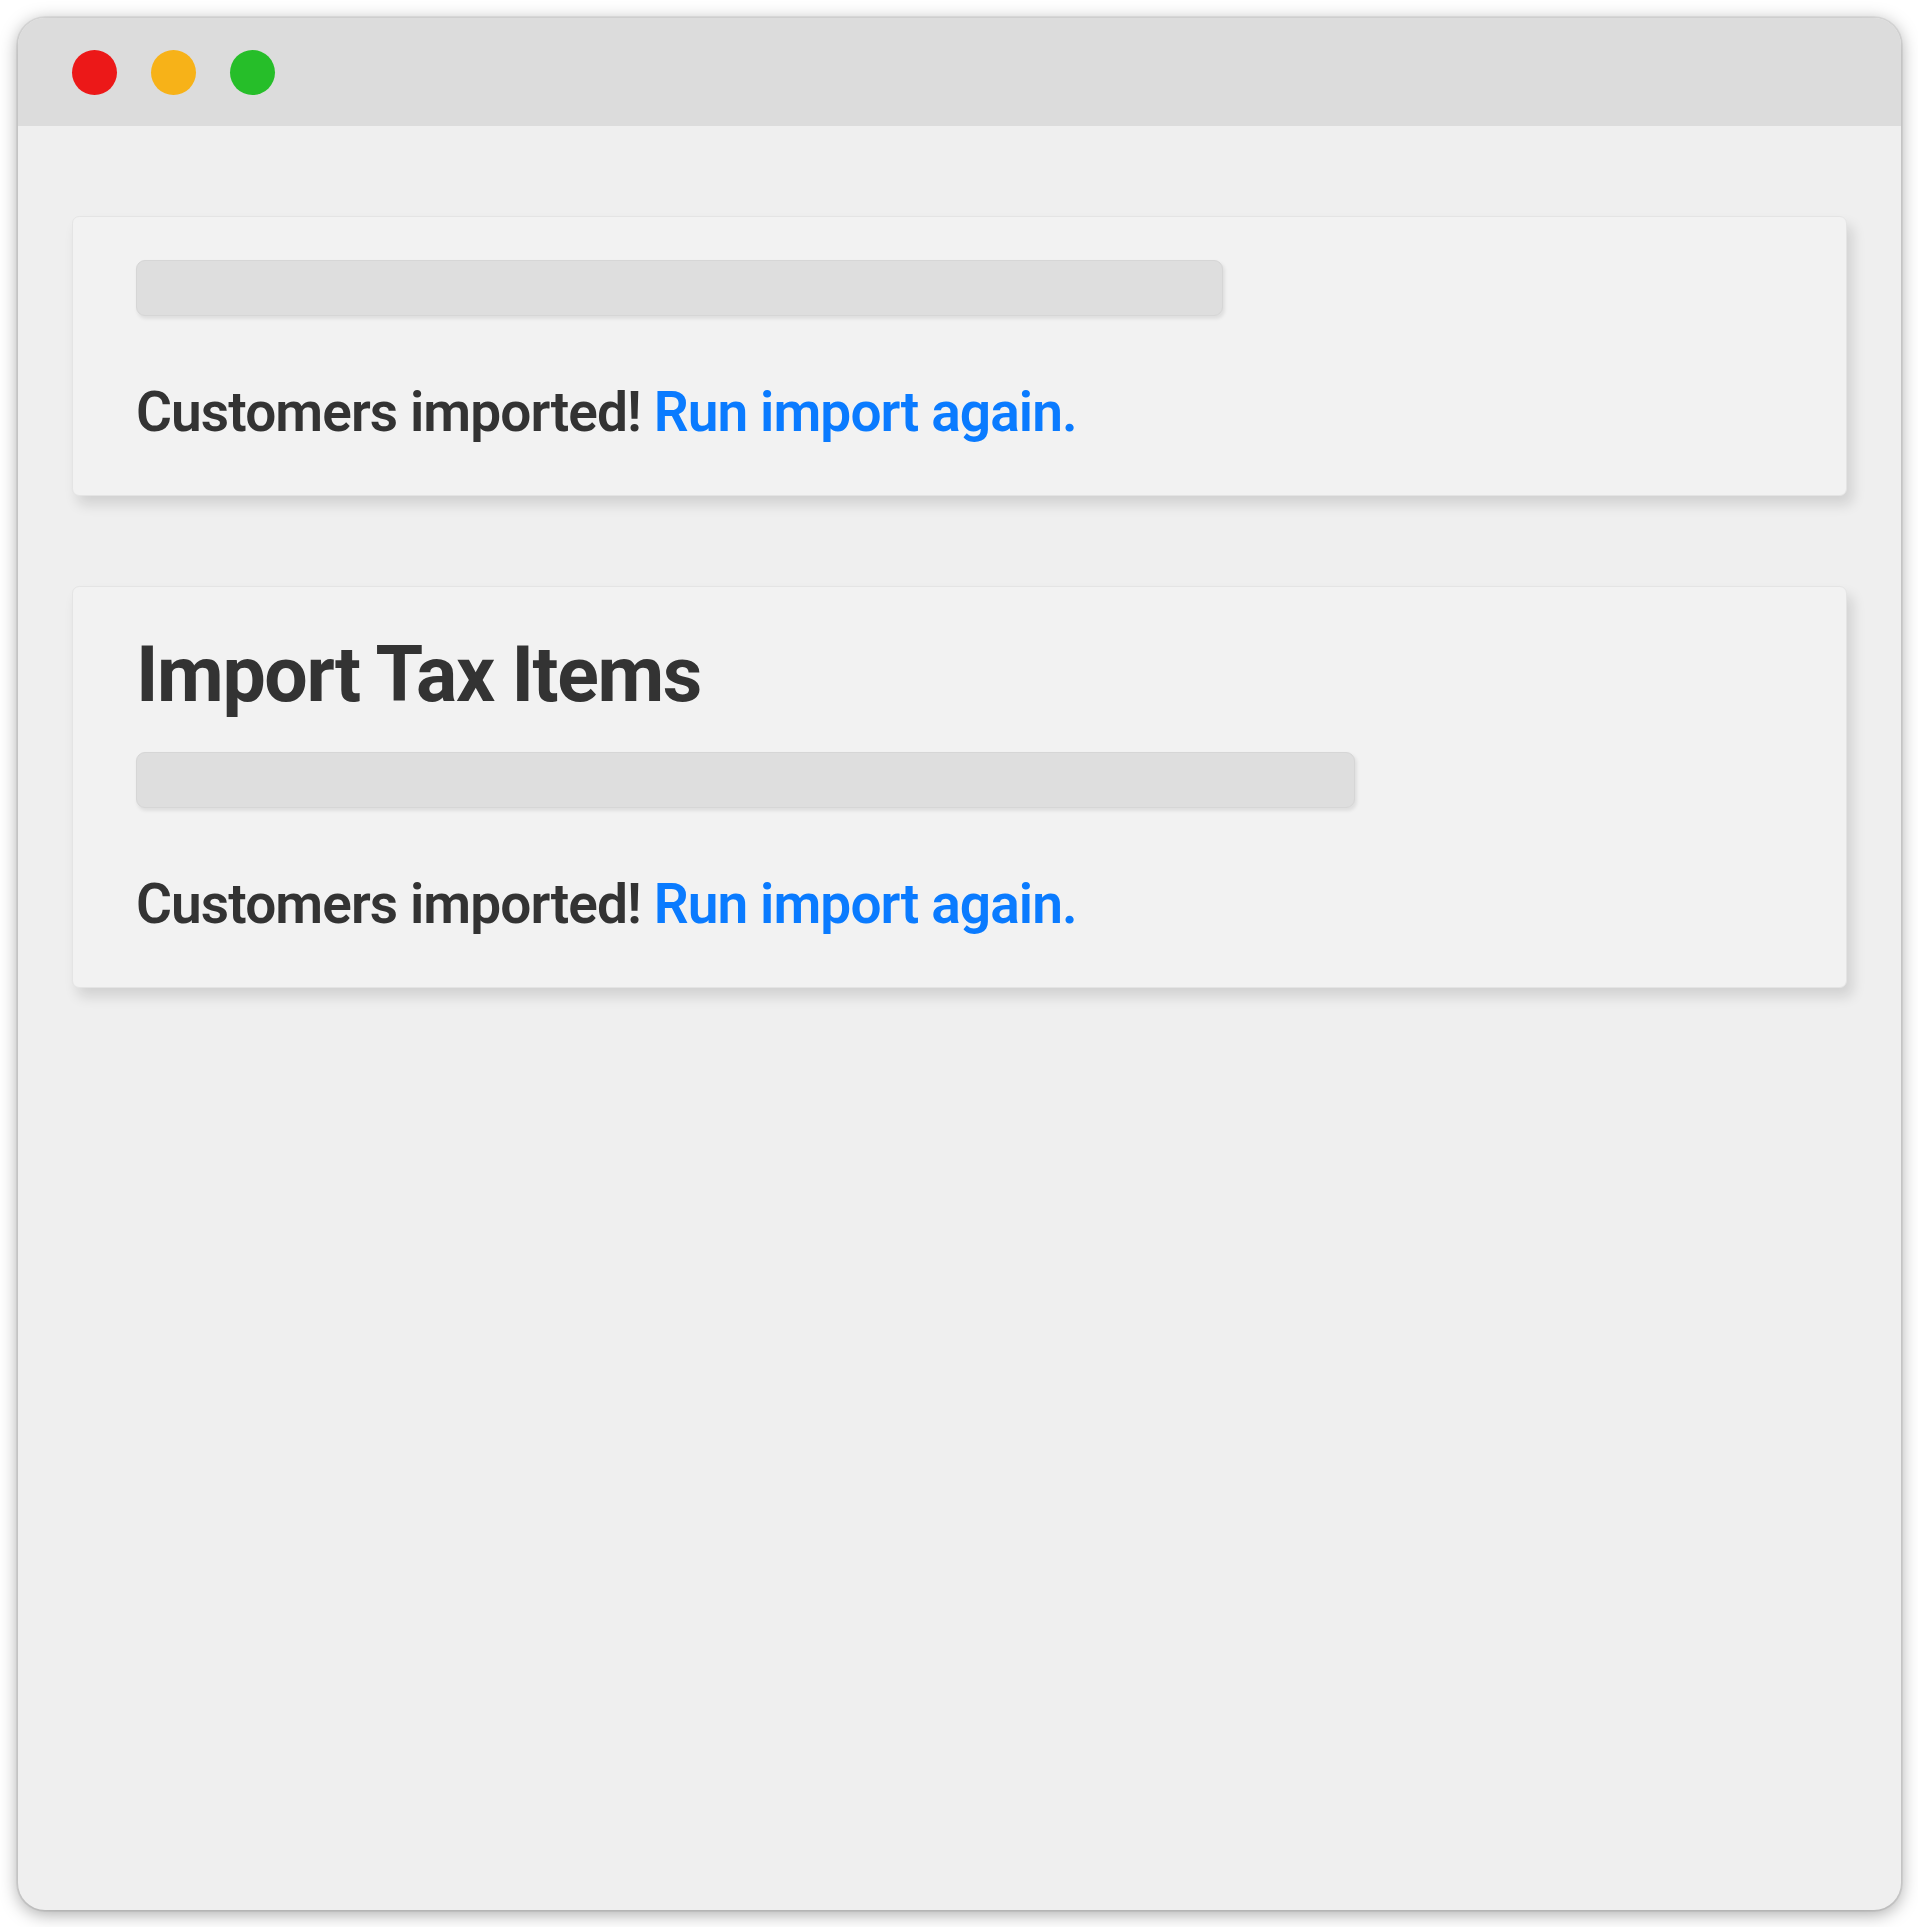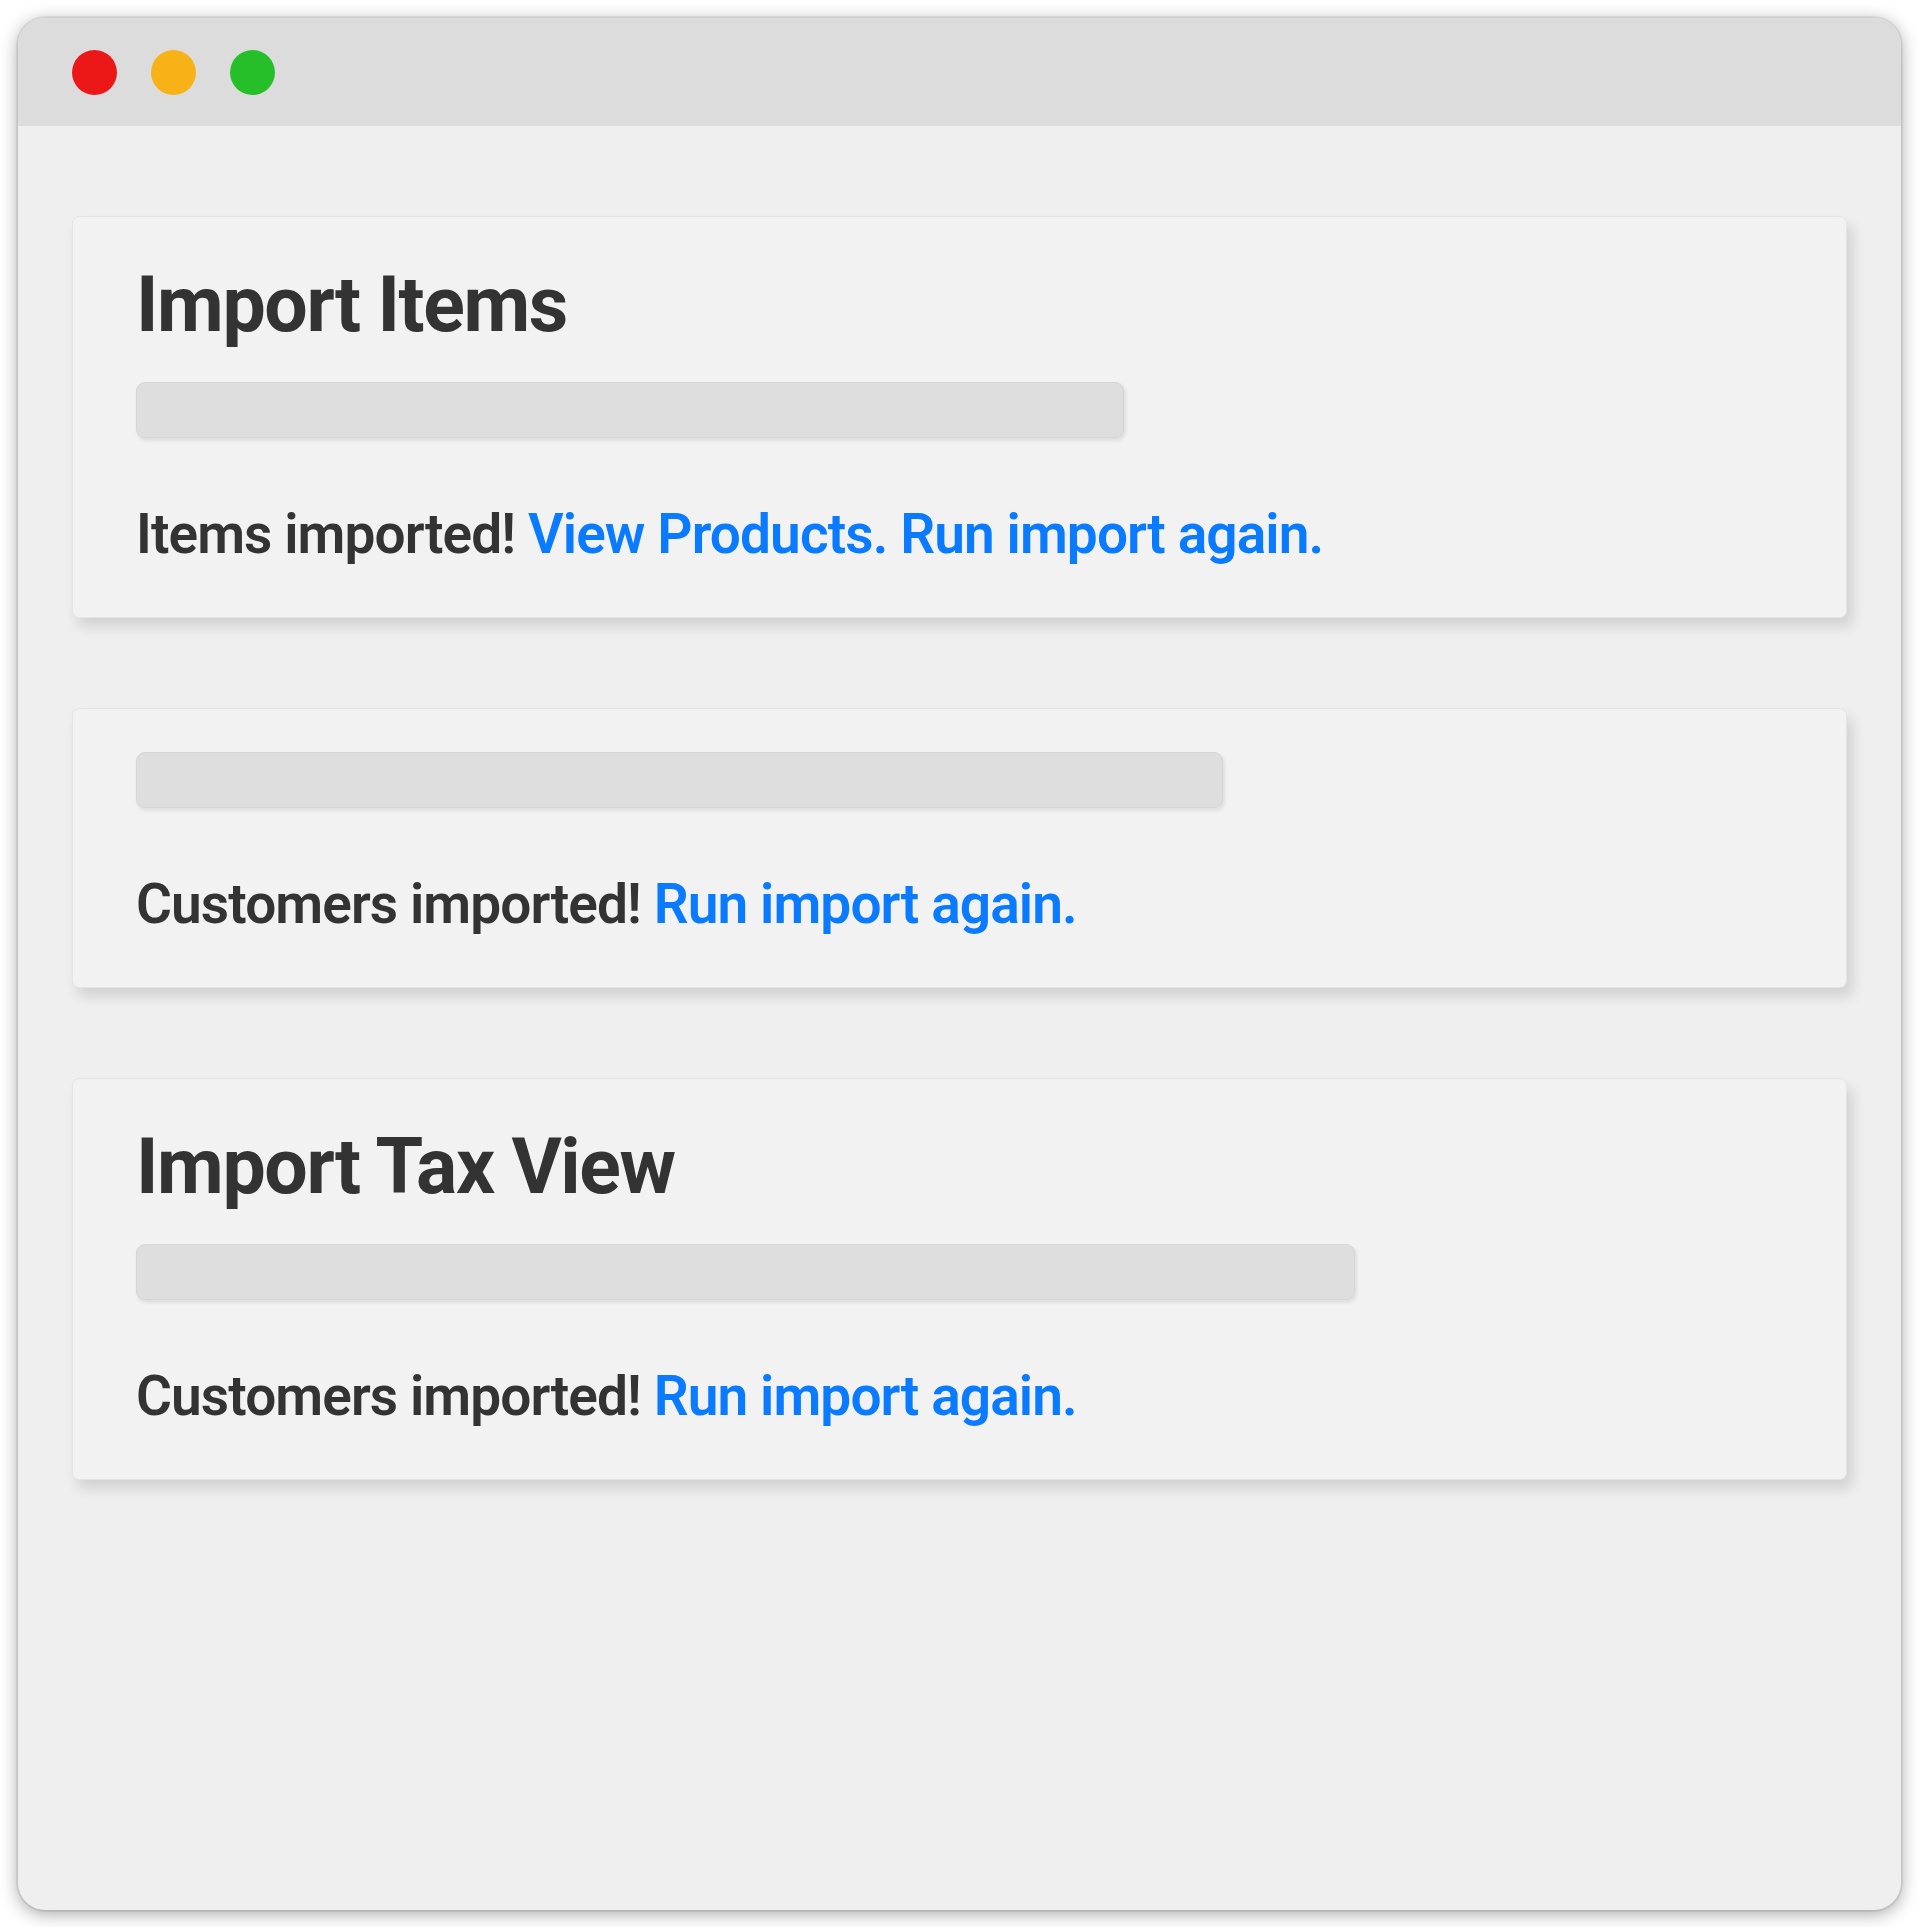--- a/index.html
+++ b/index.html
@@ -83,43 +83,32 @@
 <body>
 
 <div class="window">
   <div class="titlebar">
     <div class="traffic-light tl-red"></div>
     <div class="traffic-light tl-yellow"></div>
     <div class="traffic-light tl-green"></div>
   </div>
   <div class="content">
 
-    <div class="card">
-      <div class="card-title">Import Items</div>
-      <div class="progress progress-0"></div>
-      <div class="status-row">
-        <span>Items imported!</span>
-        <span> </span>
-        <span class="link">View Products.</span>
-        <span> </span>
-        <span class="link">Run import again.</span>
-      </div>
-    </div>
 
     <div class="card">
       <div class="progress progress-1"></div>
       <div class="status-row">
         <span>Customers imported!</span>
         <span> </span>
         <span class="link">Run import again.</span>
       </div>
     </div>
 
     <div class="card">
-      <div class="card-title">Import Tax View</div>
+      <div class="card-title">Import Tax Items</div>
       <div class="progress progress-2"></div>
       <div class="status-row">
         <span>Customers imported!</span>
         <span> </span>
         <span class="link">Run import again.</span>
       </div>
     </div>
 
   </div>
 </div>

